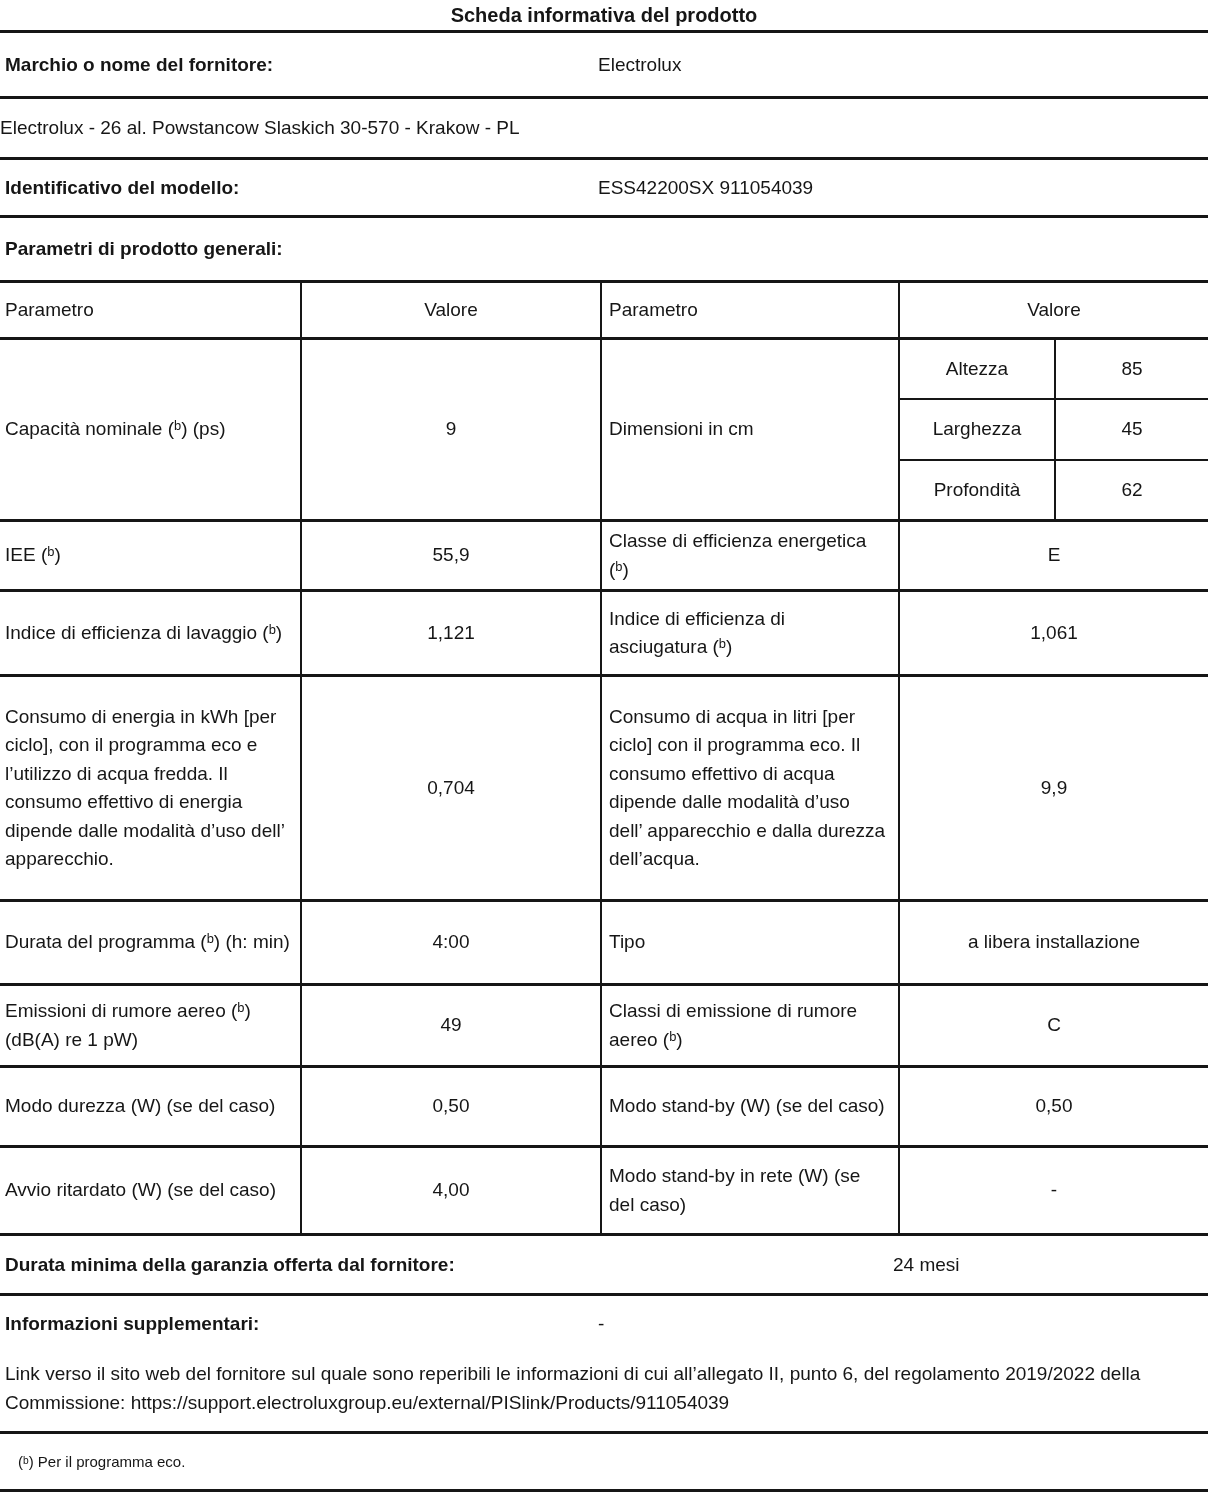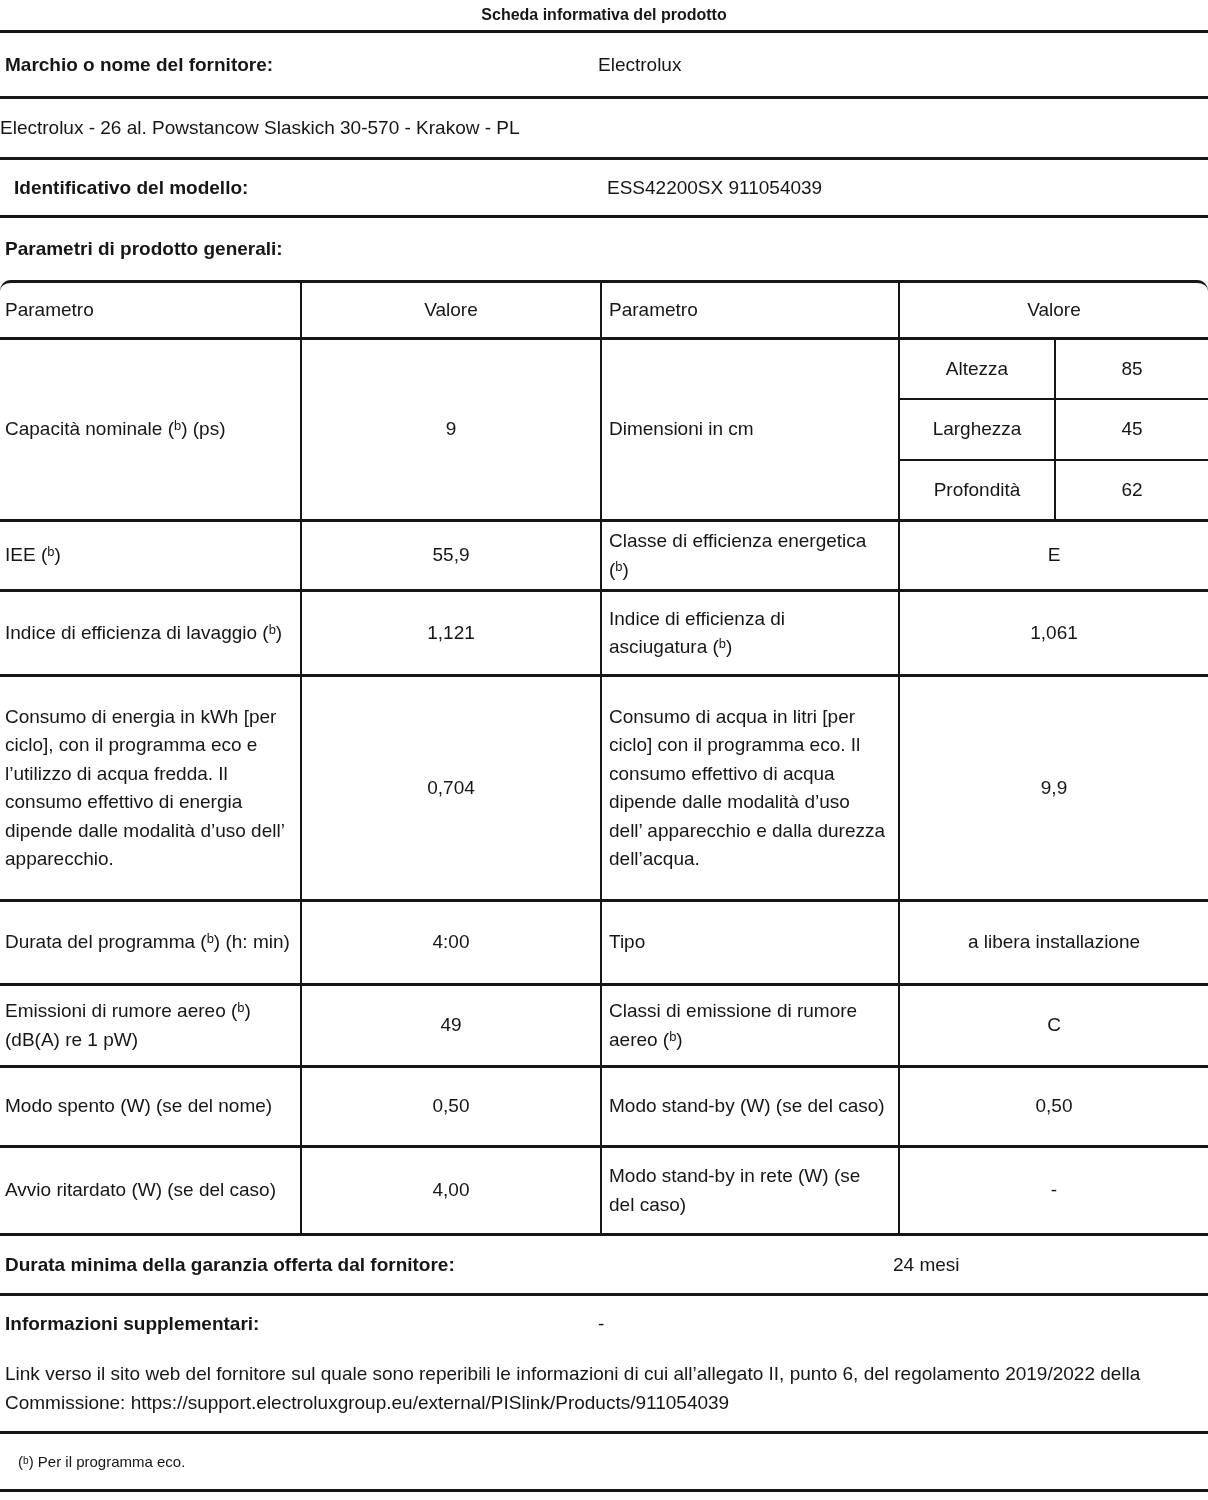--- a/index.html
+++ b/index.html
@@ -10,34 +10,34 @@
     font-size:19px; color:#161616;
     position:relative; overflow:hidden;
   }
   .page { width:1208px; height:1500px; background:#fff; }
 
   
   .title-row {
     height:33px; border-bottom:3px solid #161616;
     display:flex; align-items:center; justify-content:center;
   }
-  .doc-title { font-weight:bold; font-size:16px; }
+  .doc-title { font-weight:bold; font-size:20px; }
 
   .kv-row { display:flex; align-items:center; border-bottom:3px solid #161616; }
   .kv-row.h1 { height:66px; }
   .kv-row.h2 { height:61px; }
-  .kv-row.h3 { height:58px;padding-left:9px; }
+  .kv-row.h3 { height:58px; }
   .kv-label { flex:0 0 598px; padding-left:5px; font-weight:bold; }
   .kv-value { flex:1 1 auto; white-space:nowrap; }
 
   .section-title-row { height:62px; display:flex; align-items:center; }
   .section-title { font-weight:bold; padding-left:5px; }
 
   
-  .ptable { border-top:3px solid #161616;border-radius:11px; }
+  .ptable { border-top:3px solid #161616; }
   .prow { display:flex; border-bottom:3px solid #161616; align-items:stretch; }
   .rh-header { height:57px; }
   .rh-0 { height:182px; }
   .rh-1 { height:70px; }
   .rh-2 { height:85px; }
   .rh-3 { height:225px; }
   .rh-4 { height:84px; }
   .rh-5 { height:82px; }
   .rh-6 { height:80px; }
   .rh-7 { height:88px; }
@@ -158,21 +158,21 @@
     </div>
 
     <div class="prow rh-5">
       <div class="cell c1">Emissioni di rumore aereo (ᵇ) (dB(A) re 1 pW)</div>
       <div class="cell c2">49</div>
       <div class="cell c3">Classi di emissione di rumore aereo (ᵇ)</div>
       <div class="cell c4">C</div>
     </div>
 
     <div class="prow rh-6">
-      <div class="cell c1">Modo spento (W) (se del nome)</div>
+      <div class="cell c1">Modo durezza (W) (se del caso)</div>
       <div class="cell c2">0,50</div>
       <div class="cell c3">Modo stand-by (W) (se del caso)</div>
       <div class="cell c4">0,50</div>
     </div>
 
     <div class="prow rh-7">
       <div class="cell c1">Avvio ritardato (W) (se del caso)</div>
       <div class="cell c2">4,00</div>
       <div class="cell c3">Modo stand-by in rete (W) (se del caso)</div>
       <div class="cell c4">-</div>

